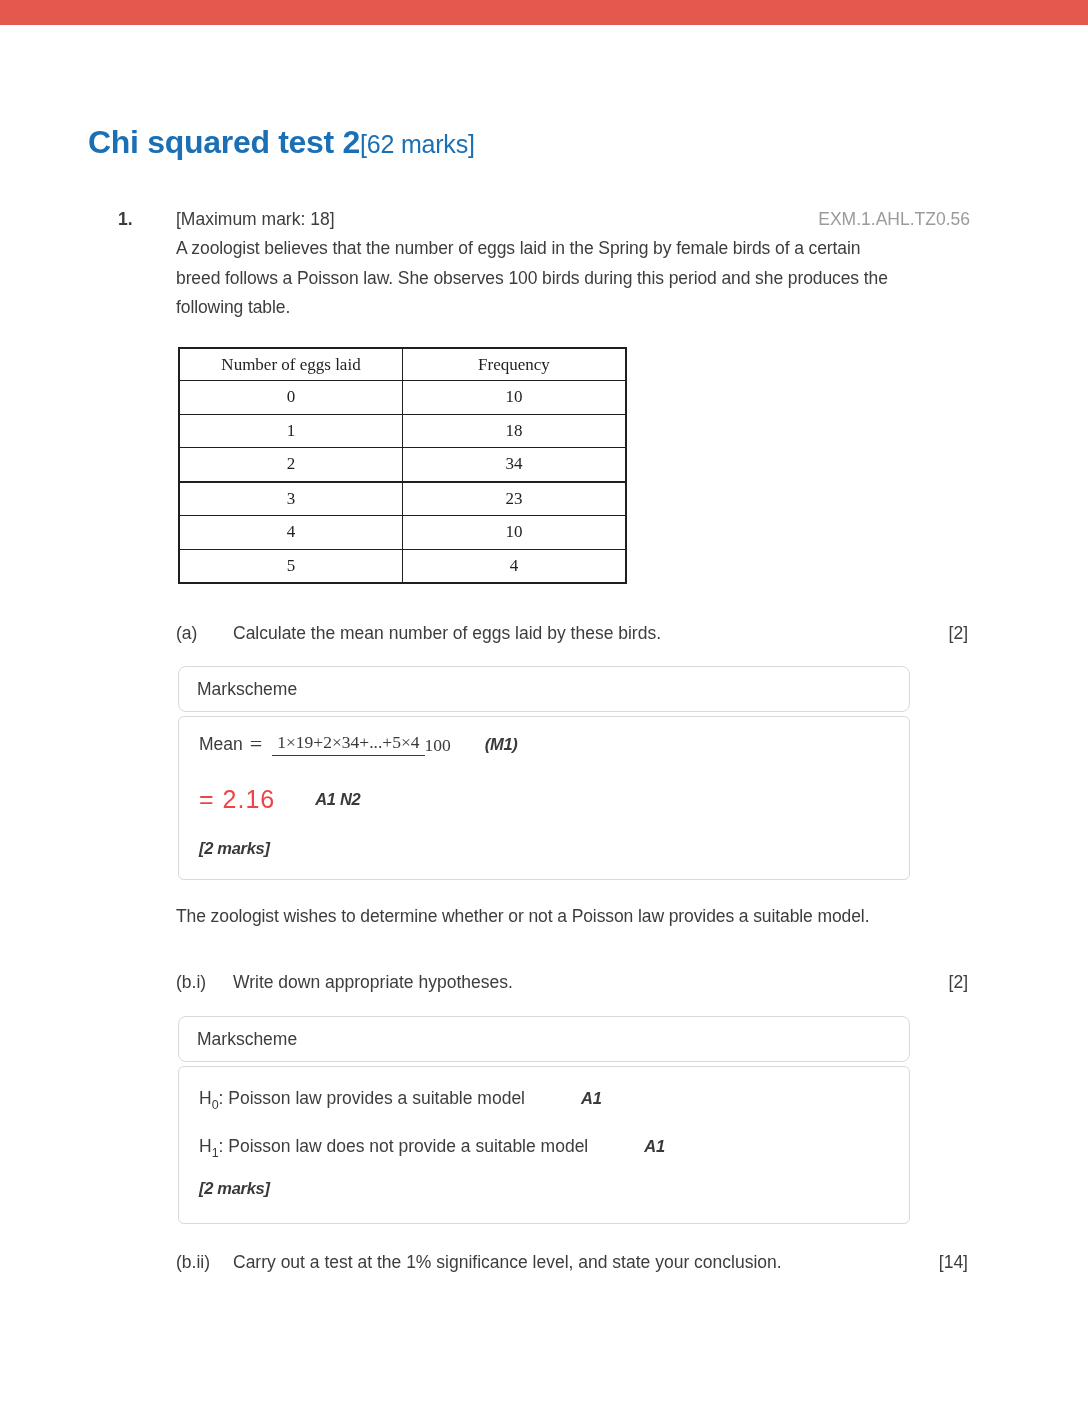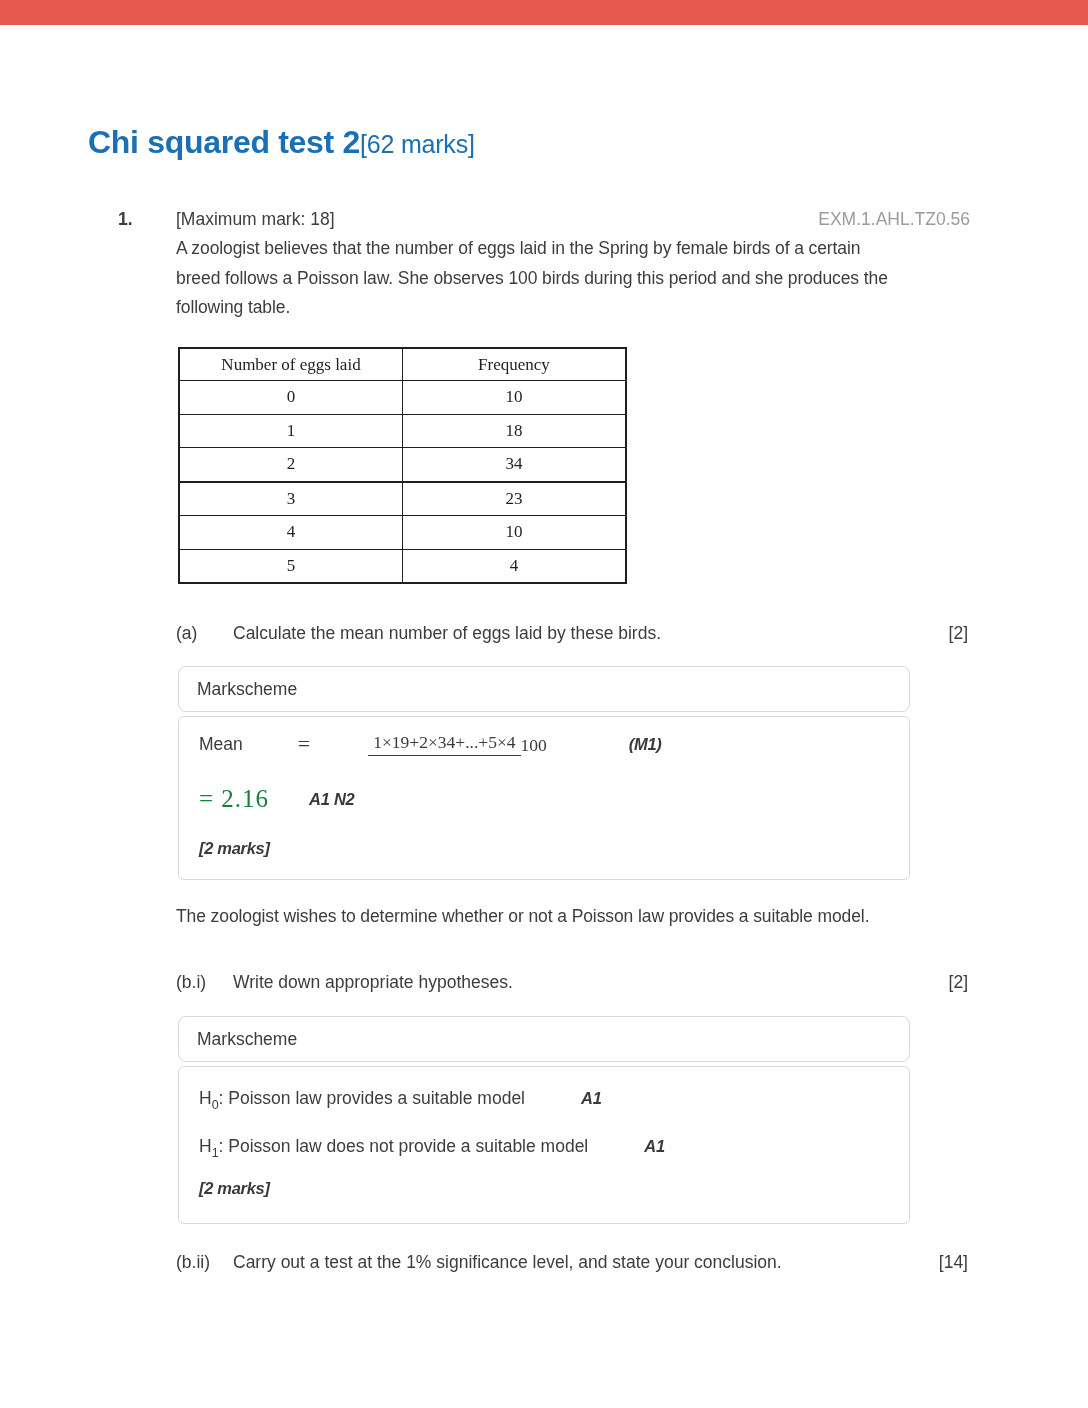--- a/index.html
+++ b/index.html
@@ -78,40 +78,39 @@
   .msbody{
     position:absolute;left:178px;width:732px;
     border:1px solid var(--border_gray);border-radius:6px;
     box-sizing:border-box;
     background:#fff;
   }
   .formula-line{
     position:absolute;left:20px;top:14px;
     display:flex;align-items:center;
     font-size:17.5px;
-    gap:48px;
   }
   .formula-line .eq{font-family:"Liberation Serif", serif;font-size:22px;margin:0 10px 0 7px;color:#3a3a3a;}
   .frac{
     display:inline-flex;flex-direction:row;align-items:center;
     font-family:"Liberation Serif", serif;font-size:17.5px;color:#3a3a3a;
     line-height:21px;
   }
   .frac .num{border-bottom:1.5px solid #3a3a3a;padding:0 5px 2px 5px;}
   .frac .den{padding-top:2px;}
   .mscode{
     font-weight:700;font-style:italic;font-size:16.5px;letter-spacing:-0.3px;
     color:#3a3a3a;white-space:nowrap;
   }
   .formula-line .mscode{margin-left:34px;}
   .result-line{
     position:absolute;left:20px;top:68px;
     display:flex;align-items:center;
   }
-  .result-line .res{font-family:Liberation Serif, serif;font-size:25px;color:#15803d;letter-spacing:1px;}
+  .result-line .res{font-family:Liberation Sans, sans-serif;font-size:25px;color:#ef4444;letter-spacing:1px;}
   .result-line .mscode{margin-left:40px;}
   .total-line{position:absolute;left:20px;}
   .midtext{
     position:absolute;left:176px;top:903px;
     font-size:17.5px;line-height:26px;letter-spacing:-0.1px;
   }
   .hypline{
     position:absolute;left:20px;
     font-size:17.5px;line-height:24px;
     display:flex;align-items:baseline;

